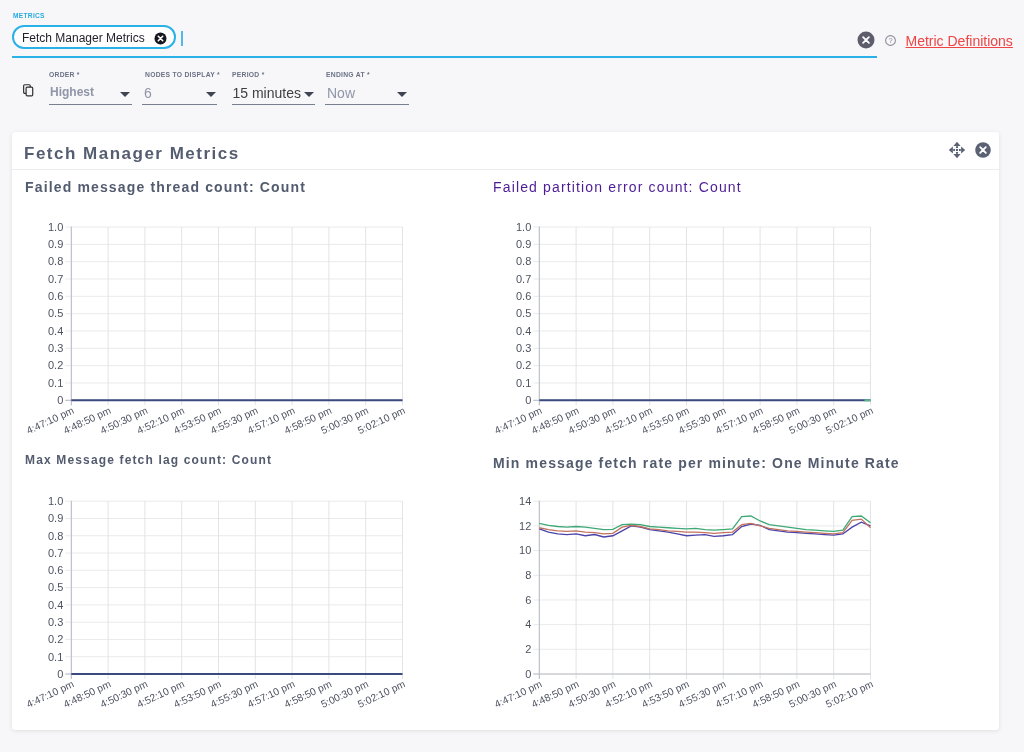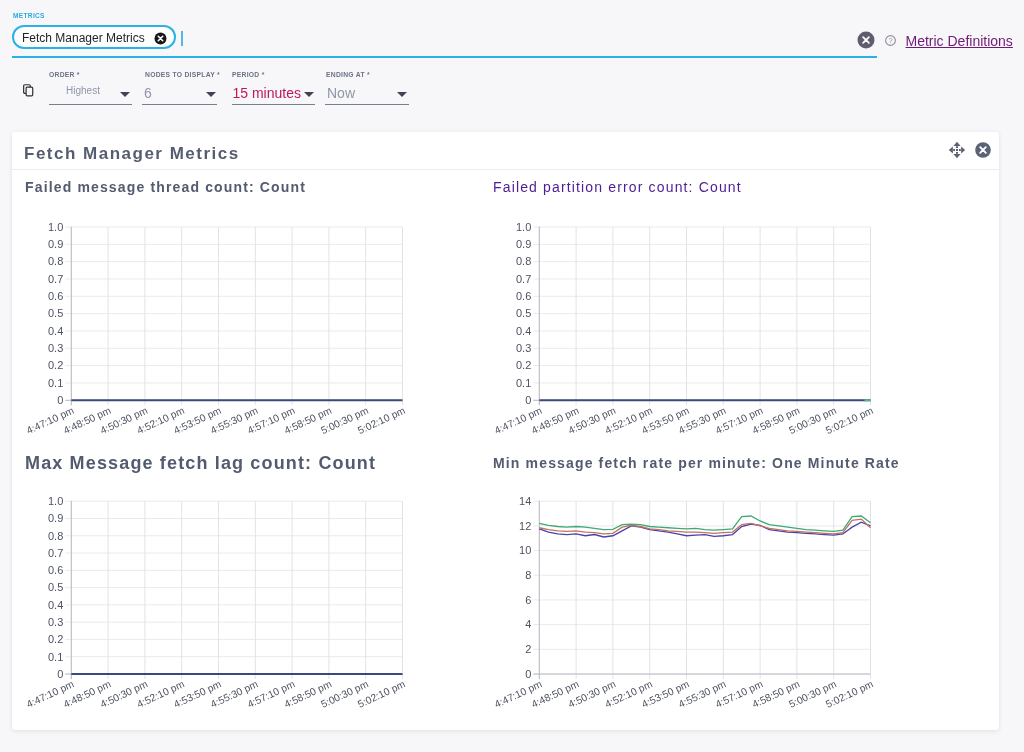--- a/index.html
+++ b/index.html
@@ -26,35 +26,35 @@
 <svg class="abs" style="left:857px;top:31px;" width="18" height="18" viewBox="0 0 18 18">
   <circle cx="9" cy="9" r="8.5" fill="#5d5d6c"></circle>
   <path d="M6.1 6.1 L11.9 11.9 M11.9 6.1 L6.1 11.9" stroke="#fff" stroke-width="1.8" stroke-linecap="round"></path>
 </svg>
 
 <svg class="abs" style="left:885px;top:35px;" width="11" height="11" viewBox="0 0 11 11">
   <circle cx="5.5" cy="5.5" r="4.9" fill="none" stroke="#8f909a" stroke-width="1.1"></circle>
   <text x="5.5" y="8" text-anchor="middle" font-size="7.5" fill="#8f909a" font-family="Liberation Sans">?</text>
 </svg>
 
-<div class="abs" style="left:905.5px;top:33px;font-size:14px;color:#701a75;text-decoration:underline;">Metric Definitions</div>
+<div class="abs" style="left:905.5px;top:33px;font-size:14px;color:#ef4444;text-decoration:underline;">Metric Definitions</div>
 
 <svg class="abs" style="left:22.5px;top:84px;" width="11" height="13" viewBox="0 0 12 14">
   <rect x="0.7" y="0.7" width="7.2" height="9.4" rx="1.2" fill="none" stroke="#2f2f35" stroke-width="1.3"></rect>
   <rect x="3.4" y="3.4" width="7.2" height="9.4" rx="1.2" fill="#f7f7f9" stroke="#2f2f35" stroke-width="1.3"></rect>
 </svg>
 
 <div class="abs" style="left:49px;top:70px;font-size:7.5px;font-weight:bold;letter-spacing:0.3px;color:#6a7185;transform:scaleX(0.9);transform-origin:left;">ORDER *</div>
 <div class="abs" style="left:145px;top:70px;font-size:7.5px;font-weight:bold;letter-spacing:0.3px;color:#6a7185;transform:scaleX(0.9);transform-origin:left;">NODES TO DISPLAY *</div>
 <div class="abs" style="left:232px;top:70px;font-size:7.5px;font-weight:bold;letter-spacing:0.3px;color:#6a7185;transform:scaleX(0.9);transform-origin:left;">PERIOD *</div>
 <div class="abs" style="left:326px;top:70px;font-size:7.5px;font-weight:bold;letter-spacing:0.3px;color:#6a7185;transform:scaleX(0.9);transform-origin:left;">ENDING AT *</div>
 
-<div class="abs" style="left:66px;top:85px;font-size:10px;color:#8f96a8;">Highest</div>
+<div class="abs" style="left:50px;top:85px;font-size:12px;color:#8f96a8;font-weight:bold;">Highest</div>
 <div class="abs" style="left:144px;top:85px;font-size:14px;color:#8f96a8;">6</div>
-<div class="abs" style="left:232.5px;top:85px;font-size:14px;color:#be185d;">15 minutes</div>
+<div class="abs" style="left:232.5px;top:85px;font-size:14px;color:#404040;">15 minutes</div>
 <div class="abs" style="left:327px;top:85px;font-size:14px;color:#8f96a8;text-align:center;">Now</div>
 
 <svg class="abs" style="left:119.6px;top:91.5px;" width="10" height="5">
     <polygon points="0,0 10,0 5,5" fill="#3f4452"></polygon>
   </svg>
 <svg class="abs" style="left:205.7px;top:91.5px;" width="10" height="5">
     <polygon points="0,0 10,0 5,5" fill="#3f4452"></polygon>
   </svg>
 <svg class="abs" style="left:303.5px;top:91.5px;" width="10" height="5">
     <polygon points="0,0 10,0 5,5" fill="#3f4452"></polygon>
@@ -85,21 +85,21 @@
   </g>
 </svg>
 
 <svg class="abs" style="left:975px;top:142px;" width="16" height="16" viewBox="0 0 16 16">
   <circle cx="8" cy="8" r="7.8" fill="#5b6273"></circle>
   <path d="M5.2 5.2 L10.8 10.8 M10.8 5.2 L5.2 10.8" stroke="#fff" stroke-width="1.9" stroke-linecap="round"></path>
 </svg>
 
 <div class="abs" style="left:25px;top:179px;font-size:14px;font-weight:600;color:#535b6f;letter-spacing:1.15px;">Failed message thread count: Count</div>
 <div class="abs" style="left:493px;top:179px;font-size:14px;font-weight:400;color:#4c1d95;letter-spacing:1.15px;">Failed partition error count: Count</div>
-<div class="abs" style="left:25px;top:453px;font-size:18px;font-weight:600;color:#535b6f;letter-spacing:1.15px;">Max Message fetch lag count: Count</div>
+<div class="abs" style="left:25px;top:453px;font-size:12px;font-weight:600;color:#535b6f;letter-spacing:1.15px;">Max Message fetch lag count: Count</div>
 <div class="abs" style="left:493px;top:455px;font-size:14px;font-weight:600;color:#535b6f;letter-spacing:1.15px;">Min message fetch rate per minute: One Minute Rate</div>
 
 <svg class="abs" style="left:0;top:0;transform:translateZ(0);" width="1024" height="752" viewBox="0 0 1024 752" font-family="Liberation Sans, sans-serif">
 <line x1="65.3" y1="227.00" x2="402.5" y2="227.00" stroke="#e9eaec" stroke-width="1"></line>
 <line x1="65.3" y1="244.33" x2="402.5" y2="244.33" stroke="#e9eaec" stroke-width="1"></line>
 <line x1="65.3" y1="261.66" x2="402.5" y2="261.66" stroke="#e9eaec" stroke-width="1"></line>
 <line x1="65.3" y1="278.99" x2="402.5" y2="278.99" stroke="#e9eaec" stroke-width="1"></line>
 <line x1="65.3" y1="296.32" x2="402.5" y2="296.32" stroke="#e9eaec" stroke-width="1"></line>
 <line x1="65.3" y1="313.65" x2="402.5" y2="313.65" stroke="#e9eaec" stroke-width="1"></line>
 <line x1="65.3" y1="330.98" x2="402.5" y2="330.98" stroke="#e9eaec" stroke-width="1"></line>

